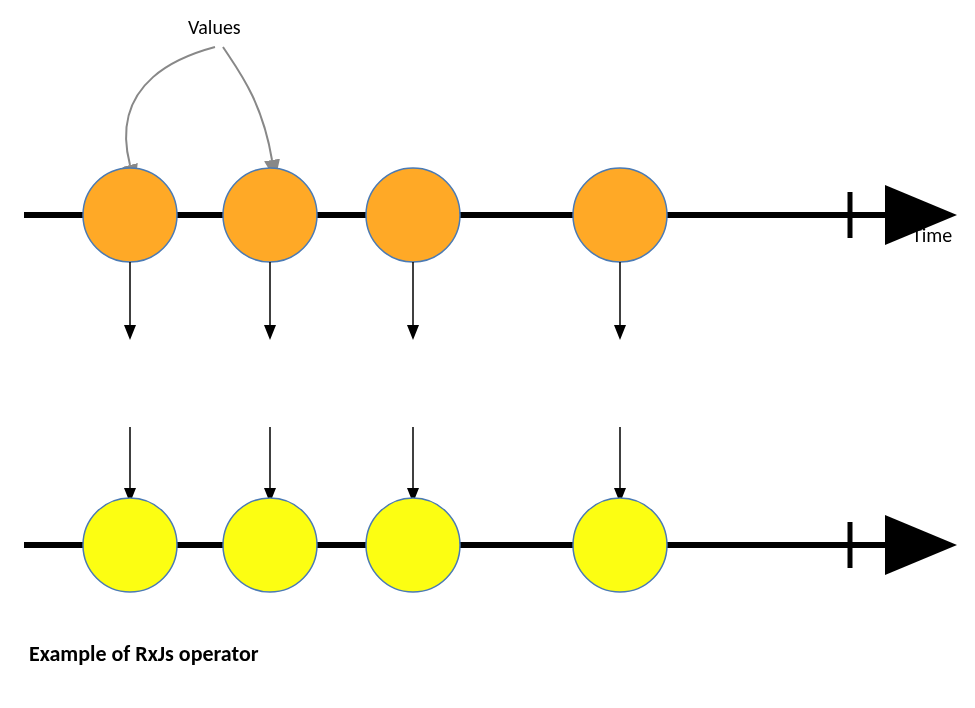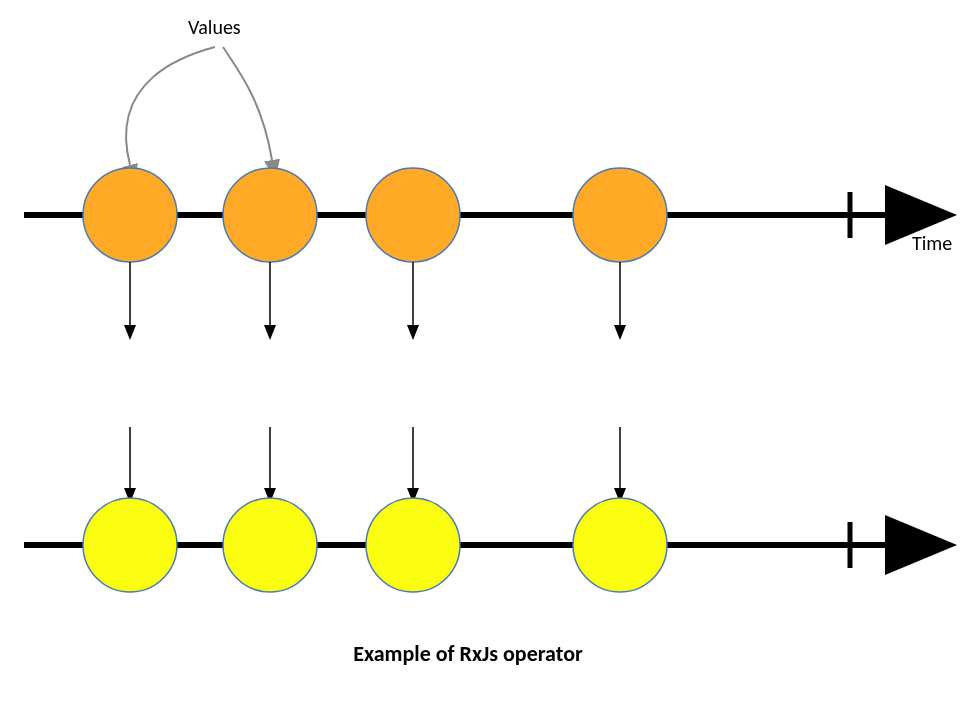--- a/index.html
+++ b/index.html
@@ -22,45 +22,46 @@
       position: absolute;
       font-size: 20px;
       color: #000;
     }
     .values-label {
       left: 188px;
       top: 15px;
     }
     .time-label {
       left: 912px;
-      top: 231px;
+      top: 223px;
     }
     .operator-box {
       position: absolute;
       left: 43px;
       top: 336px;
       width: 880px;
       height: 90px;
       background: #5b87b8;
       border: 1px solid #2f5284;
       display: flex;
       align-items: center;
       justify-content: center;
       color: white;
       font-size: 22px;
     }
     .caption {
       position: absolute;
       left: 0;
       right: 0;
       top: 640px;
-      text-align: center;
+      text-align: left;
       font-weight: bold;
       font-size: 22px;
       color: #000;
+      padding-left: 29px;
     }
   </style>
 </head>
 <body>
 
 <div class="container">
   <svg width="975" height="708">
     <defs>
       <marker id="arrowhead" markerWidth="12" markerHeight="10" refX="0" refY="5" orient="auto">
         <polygon points="0 0, 12 5, 0 10" fill="black"></polygon>

